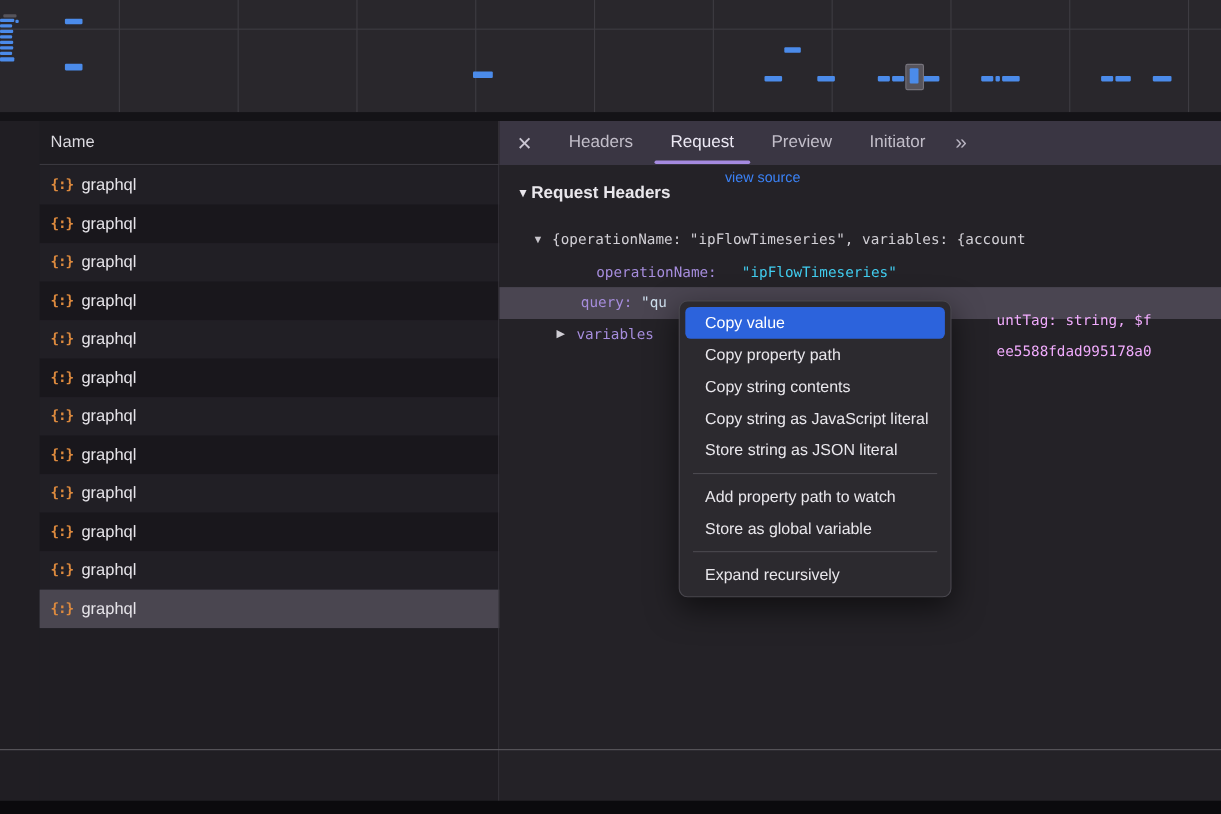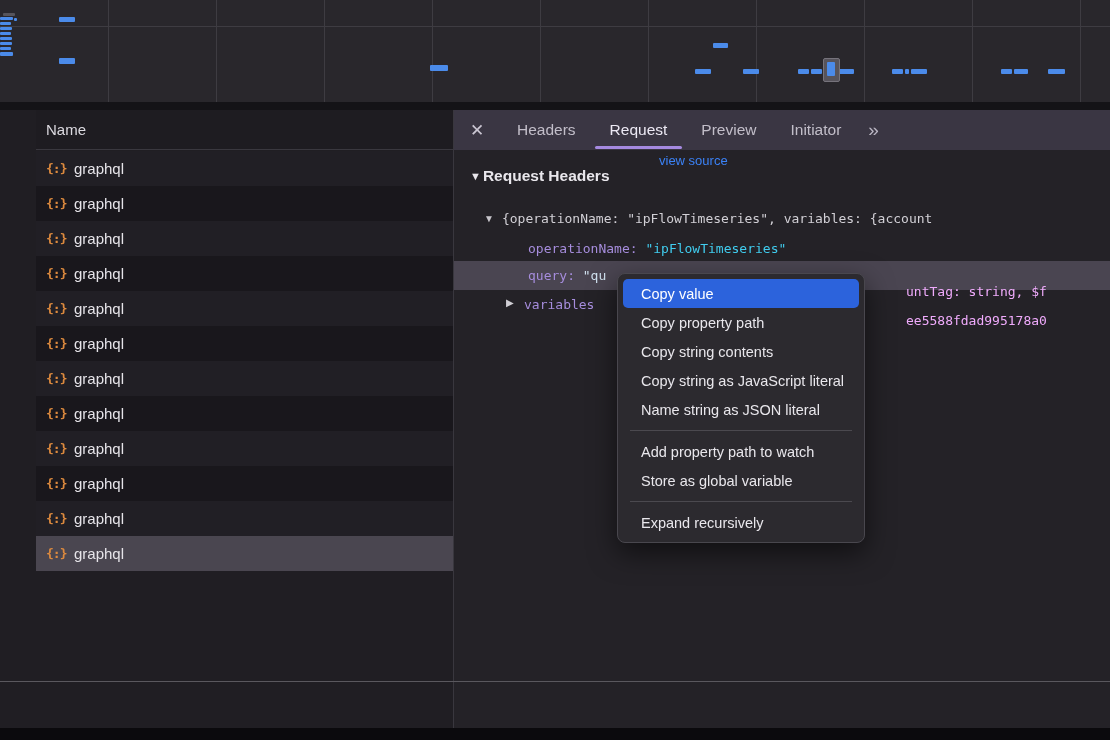--- a/index.html
+++ b/index.html
@@ -43,21 +43,21 @@
     background:#a58ae0;border-radius:2px;}
   .overflow-btn{display:flex;align-items:center;margin-left:10px;color:#bab6c3;font-size:19px;letter-spacing:-2px;}
   .payload-heading{position:absolute;left:16px;top:57px;display:flex;align-items:center;
     color:#e9e7ec;font-size:15.5px;font-weight:bold;}
   .payload-heading .tri{font-size:11px;margin-right:2px;}
   .view-source{position:absolute;left:205px;top:43px;color:#3b82f6;font-size:13px;font-weight:normal;}
   .mono{font-family:"DejaVu Sans Mono",monospace;font-size:13px;white-space:pre;}
   .tree-line{position:absolute;height:29px;display:flex;align-items:center;}
   .tree-preview{left:30px;top:94px;width:626px;overflow:hidden;color:#d2d0d6;}
   .tree-preview .tri{font-size:10px;color:#c8c6cc;margin-right:8px;font-family:"Liberation Sans",sans-serif;}
-  .tree-opname{left:74px;top:124px;}
+  .tree-opname{left:88px;top:124px;gap:15px;}
   .key{color:#a68ddd;}
   .str{color:#41cdef;}
   .plain{color:#f0abfc;margin-top:32px;}
   .palestr{color:#cfe0ee;}
   .sel-tree-row{position:absolute;left:0;top:151px;width:656px;height:29px;background:#4a4551;}
   .sel-tree-row .frag-left{position:absolute;left:74px;top:0;height:29px;display:flex;align-items:center;}
   .frag-right{position:absolute;left:452px;top:0;height:29px;display:flex;align-items:center;}
   .tree-vars{position:absolute;left:0;top:180px;width:656px;height:29px;}
   .tree-vars .tri{position:absolute;left:52px;top:7px;font-size:10px;color:#d0ced4;}
   .tree-vars .vkey{position:absolute;left:70px;top:0;height:29px;display:flex;align-items:center;}
@@ -223,21 +223,21 @@
       <span class="plain">ee5588fdad995178a0</span>
     </div>
   </div>
 </div>
 
 <div class="context-menu" id="menu">
     <div class="menu-item highlighted">Copy value</div>
     <div class="menu-item">Copy property path</div>
     <div class="menu-item">Copy string contents</div>
     <div class="menu-item">Copy string as JavaScript literal</div>
-    <div class="menu-item">Name string as JSON literal</div>
+    <div class="menu-item">Store string as JSON literal</div>
     <div class="menu-sep"></div>
     <div class="menu-item">Add property path to watch</div>
     <div class="menu-item">Store as global variable</div>
     <div class="menu-sep"></div>
     <div class="menu-item">Expand recursively</div>
   </div>
 
 <div class="bottom-line"></div>
 <div class="bottom-bar"></div>
 

